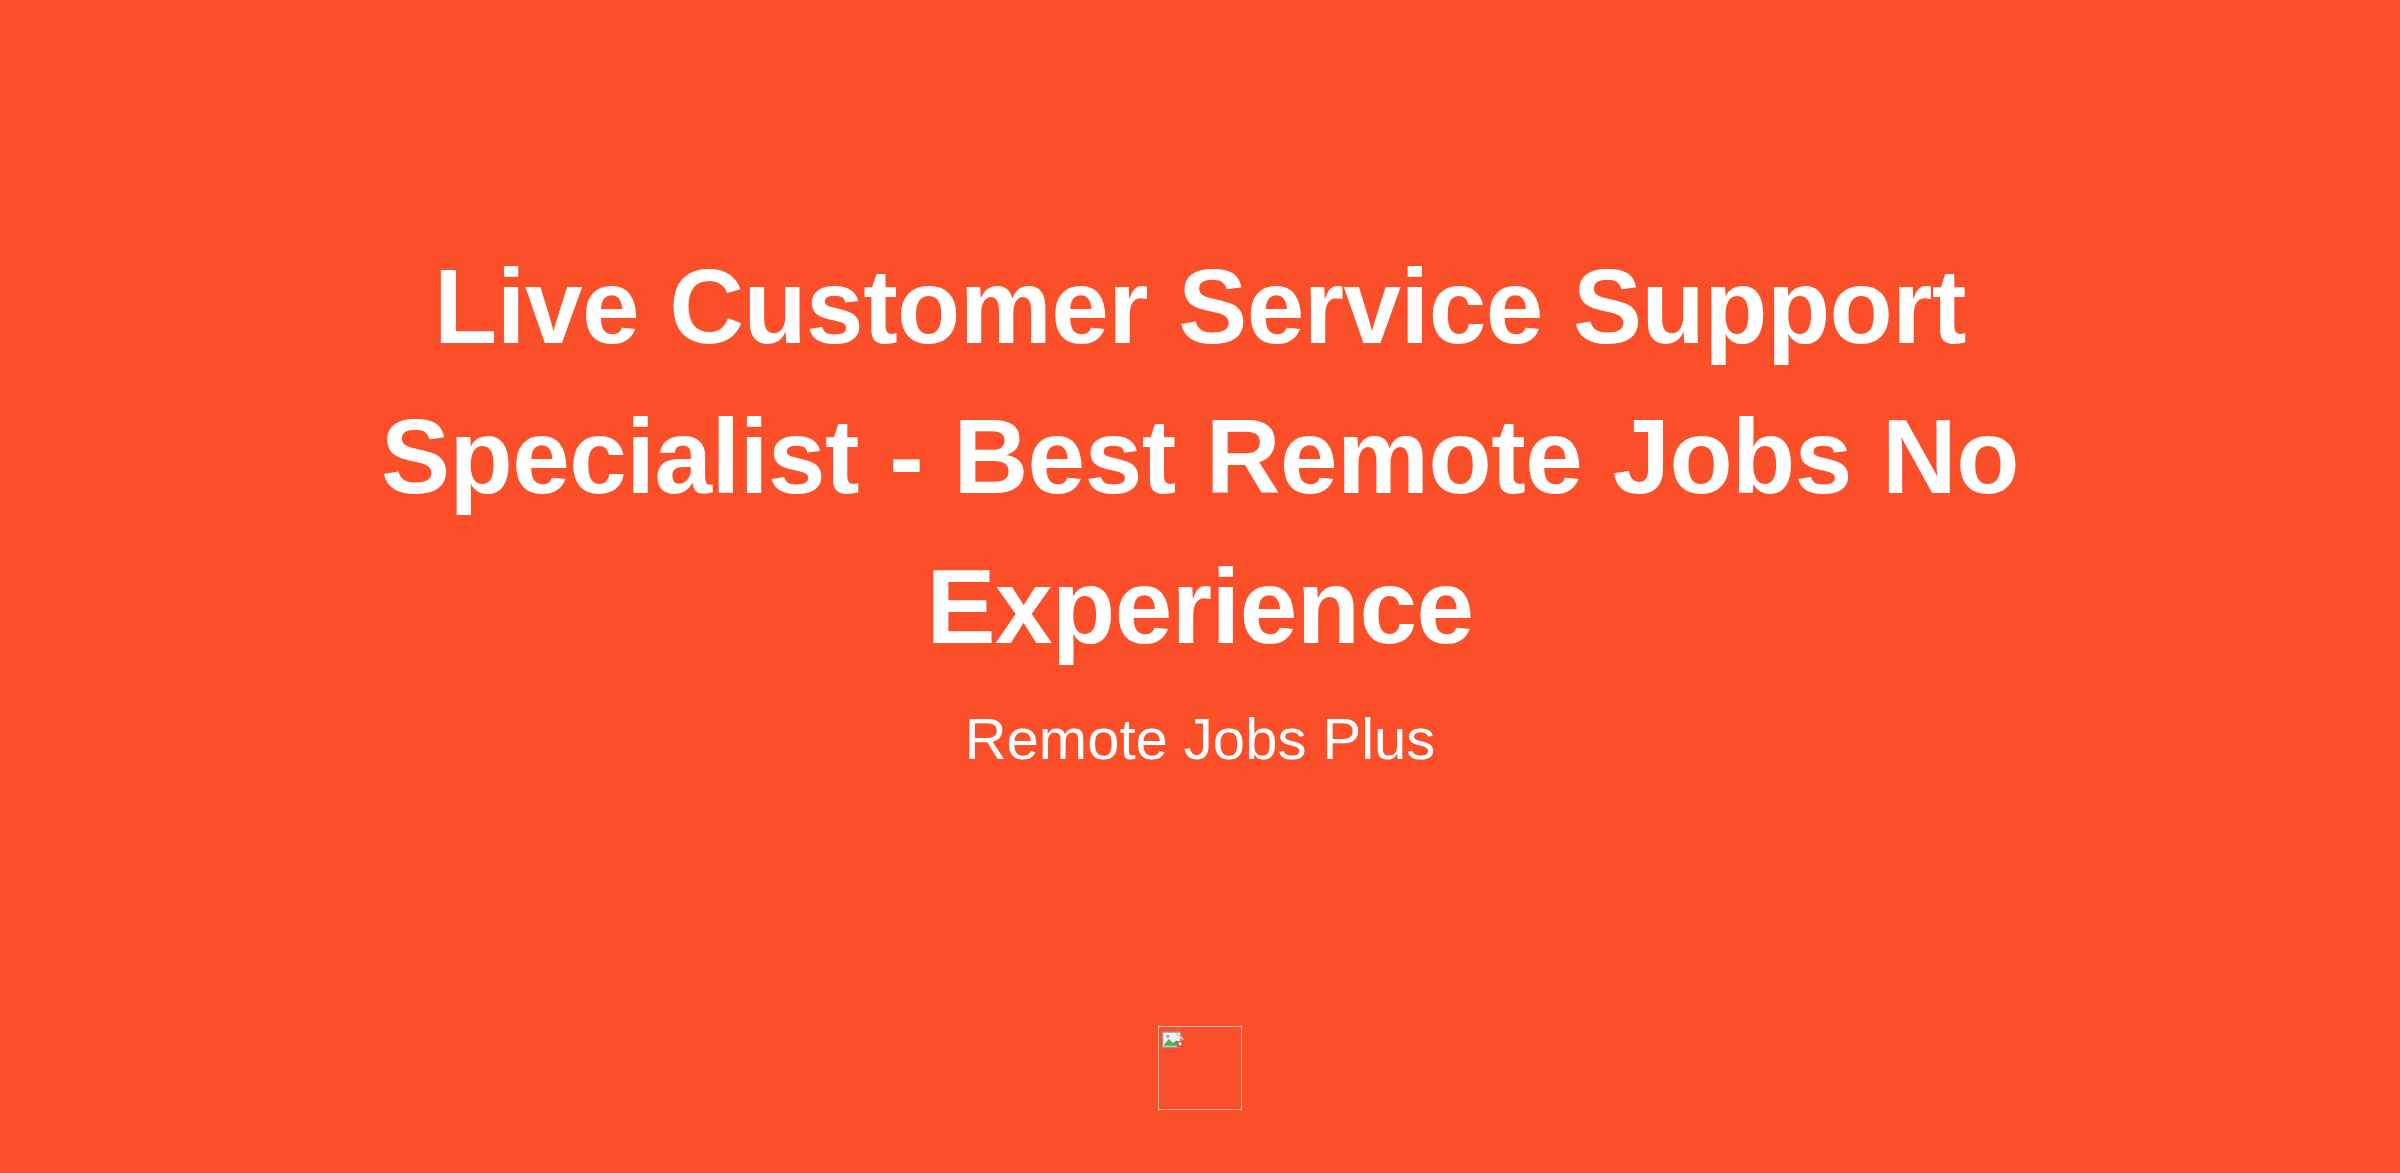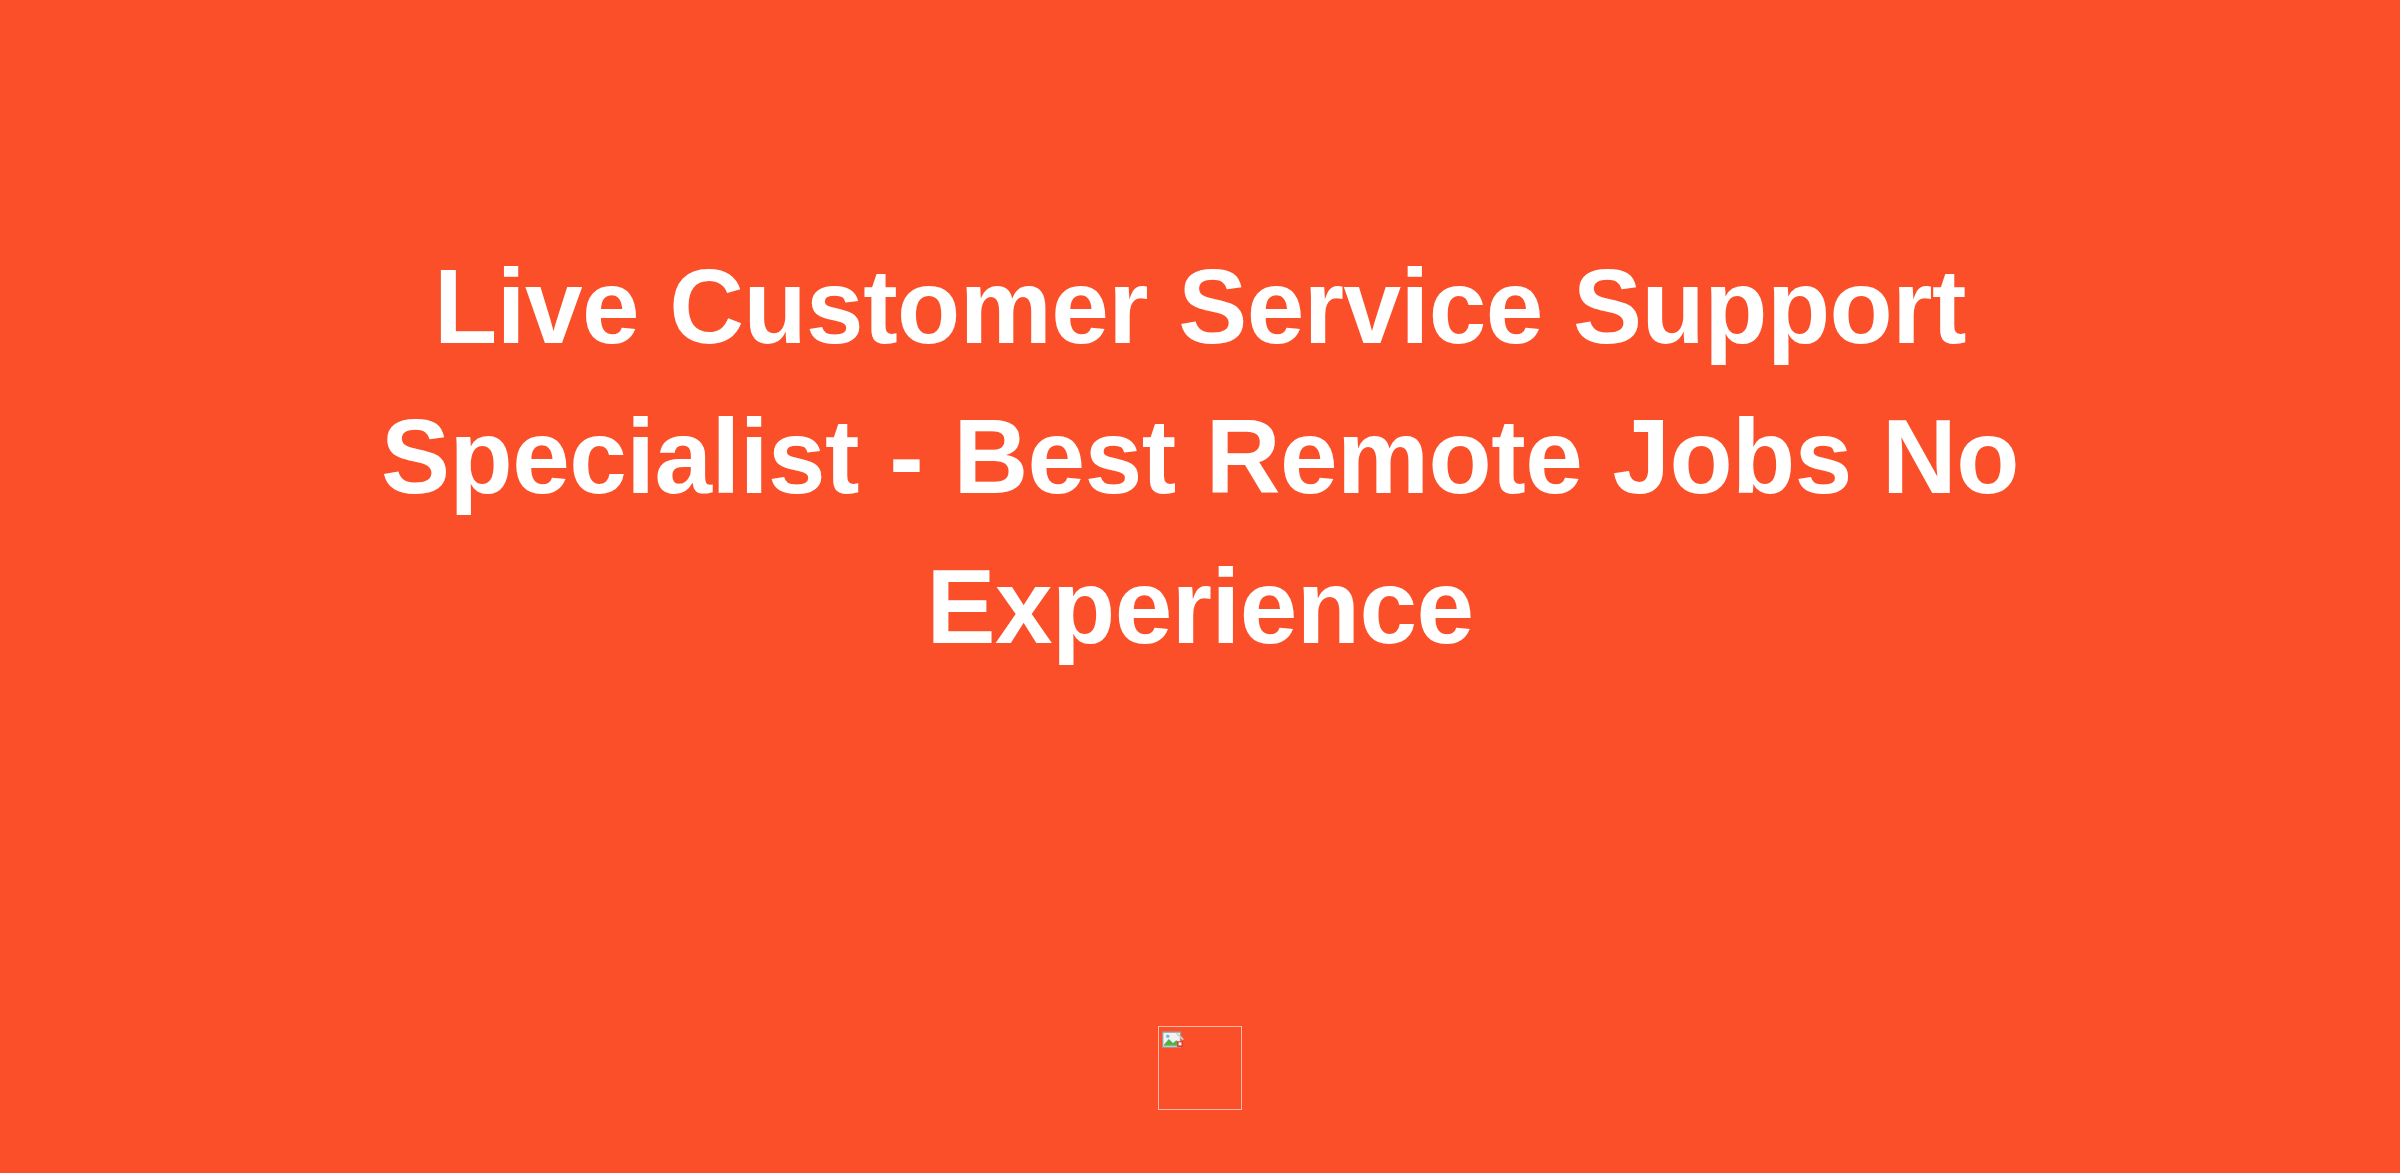--- a/index.html
+++ b/index.html
@@ -108,20 +108,21 @@
 </style>
 </head>
 <body>
 
 <div class="page">
 
   <div class="content">
 
     <h1 class="page-title">Live Customer Service Support Specialist - Best Remote Jobs No Experience</h1>
 
+    <div class="page-subtitle">Remote Jobs Plus</div>
 
   </div>
 
   <div class="media-wrap">
     <span class="broken-image">
       <svg class="glyph" viewBox="0 0 16 16" xmlns="http://www.w3.org/2000/svg">
         <rect x="0.5" y="1.5" width="13" height="11" fill="#f2f2f2" stroke="#9a9a9a" stroke-width="1"></rect>
         <path d="M1.5 10.5 L5 6.5 L8 9.5 L10.5 7.5 L13 10 L13 11.5 L1.5 11.5 Z" fill="#56b04a"></path>
         <circle cx="4.2" cy="4.6" r="1.25" fill="#6fb8e8"></circle>
         <path d="M10.5 2.5 L15.5 7" stroke="#cfcfcf" stroke-width="1.2" fill="none"></path>

